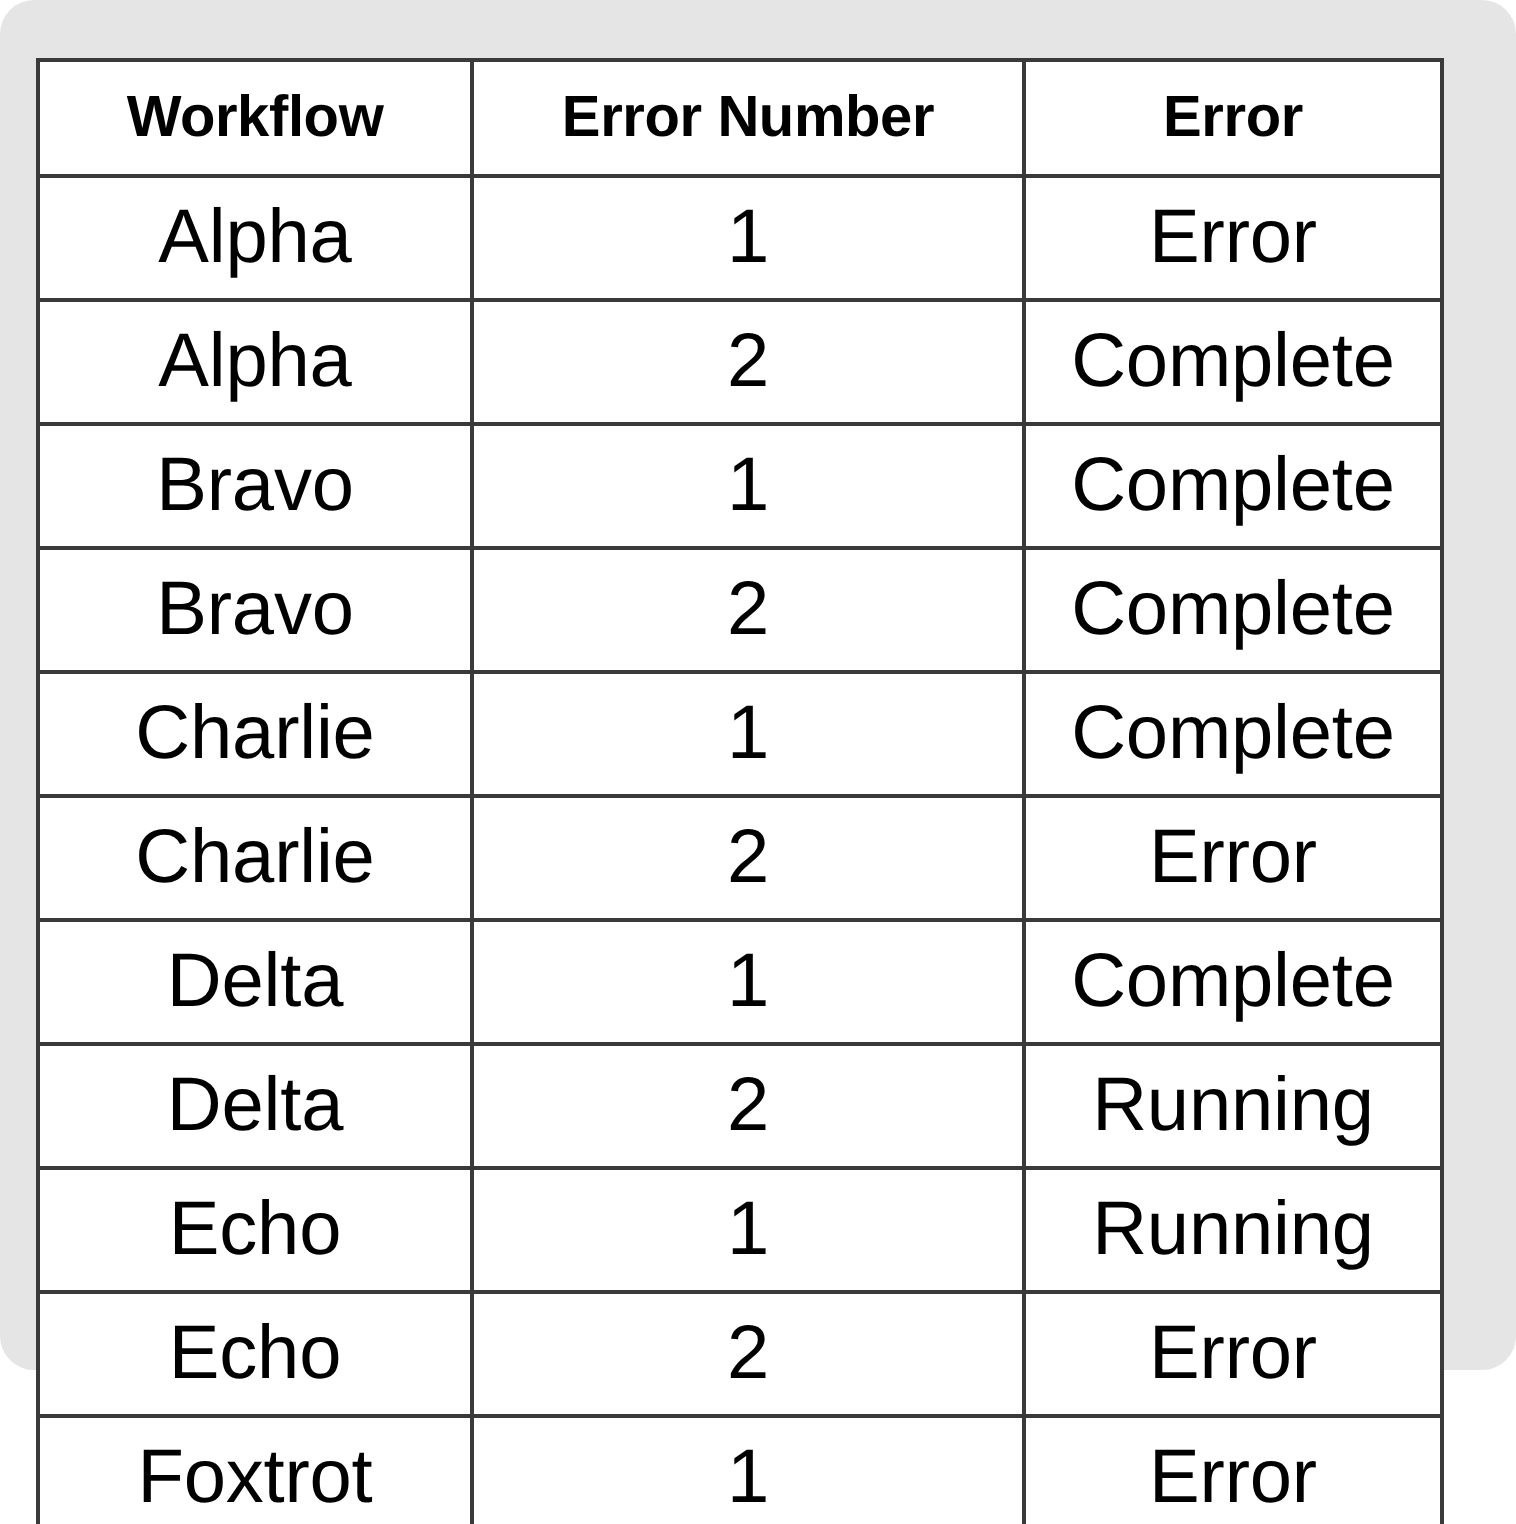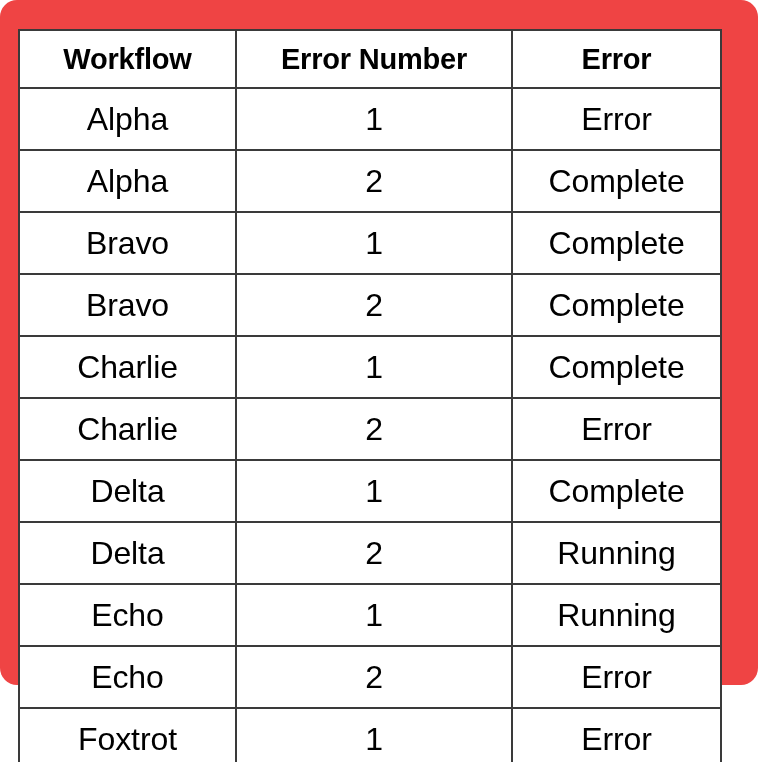--- a/index.html
+++ b/index.html
@@ -11,21 +11,21 @@
     width: 758px;
     height: 762px;
     font-family: "Liberation Sans", sans-serif;
     color: #000000;
     overflow: hidden;
   }
   #page {
     position: relative;
     width: 758px;
     height: 685px;
-    background: #ef4444;
+    background: #e5e5e5;
     border-radius: 17px;
   }
   #workflow-table {
     position: absolute;
     left: 18px;
     top: 29px;
     width: 702px;
     border-collapse: collapse;
     table-layout: fixed;
     background: #ffffff;
@@ -47,21 +47,21 @@
   }
   #workflow-table thead th {
     height: 56px;
     font-weight: bold;
     font-size: 29px;
     letter-spacing: -0.2px;
   }
   #workflow-table tbody td {
     height: 60px;
     font-weight: normal;
-    font-size: 32px;
+    font-size: 38px;
     letter-spacing: -0.1px;
   }
 </style>
 </head>
 <body>
 
 <div id="page">
 
   <table id="workflow-table">
     <colgroup>

